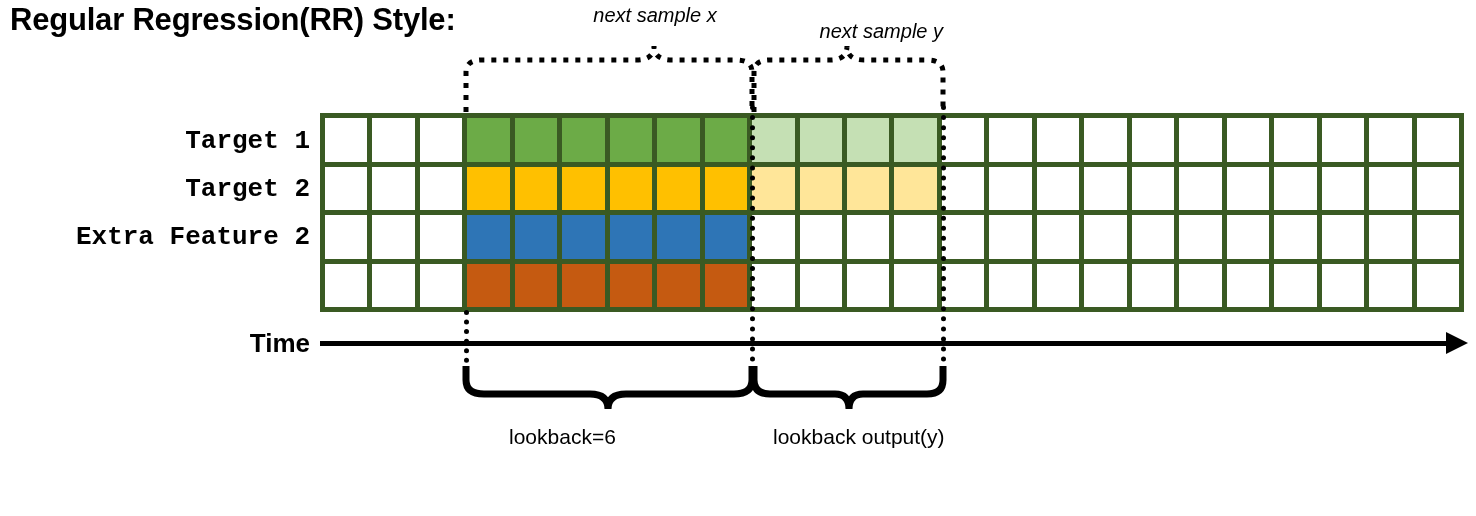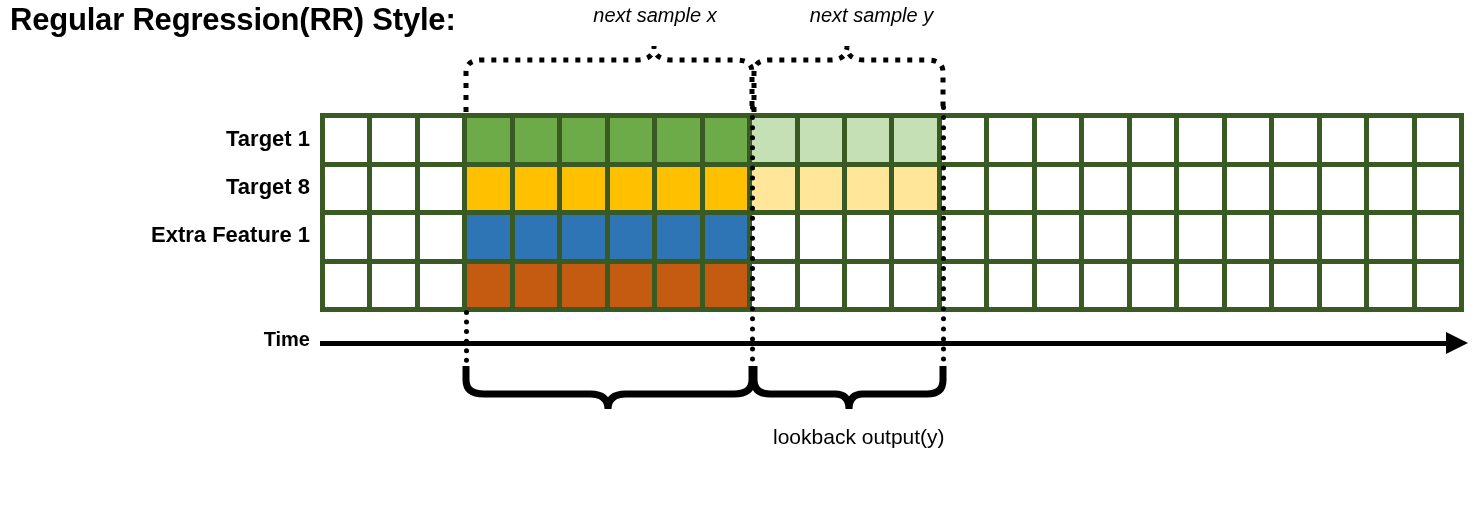--- a/index.html
+++ b/index.html
@@ -18,36 +18,36 @@
     font-size:31px;font-weight:700;color:#000;
     letter-spacing:-0.2px;white-space:nowrap;
   }
 
   
   .brace-cap{
     position:absolute;font-size:20px;font-style:italic;color:#000;
     white-space:nowrap;text-align:center;
   }
   #cap-next-x{left:512px;top:4px;width:286px;}
-  #cap-next-y{left:800px;top:4px;width:143px;}
+  #cap-next-y{left:800px;top:20px;width:143px;text-align:right;}
 
   
   .row-label{
     position:absolute;right:1166px;  
-    font-size:22px;font-weight:700;color:#000;
-    white-space:nowrap;text-align:right;
+    font-size:26px;font-weight:700;color:#000;
+    white-space:nowrap;text-align:right;font-family:Liberation Mono, monospace;
   }
   #lbl-t1{top:126px;}
   #lbl-t2{top:174px;}
   #lbl-f1{top:222px;}
   #lbl-f2{top:270px;}
 
   #lbl-time{
     position:absolute;right:1166px;top:328px;
-    font-size:20px;font-weight:700;color:#000;white-space:nowrap;
+    font-size:26px;font-weight:700;color:#000;white-space:nowrap;
   }
 
   
   #grid{
     position:absolute;left:320px;top:113px;
     width:1144px;height:199px;
     background:#3a5a23;
     display:grid;
     grid-template-columns:repeat(24, 1fr);
     grid-template-rows:repeat(4, 1fr);
@@ -95,22 +95,22 @@
 <body>
 
 <div id="stage">
 
   <div id="title">Regular Regression(RR) Style:</div>
 
   <div id="cap-next-x" class="brace-cap">next sample x</div>
   <div id="cap-next-y" class="brace-cap">next sample y</div>
 
   <div id="lbl-t1" class="row-label">Target 1</div>
-  <div id="lbl-t2" class="row-label">Target 8</div>
-  <div id="lbl-f1" class="row-label">Extra Feature 1</div>
+  <div id="lbl-t2" class="row-label">Target 2</div>
+  <div id="lbl-f1" class="row-label">Extra Feature 2</div>
 
   <div id="lbl-time">Time</div>
 
   <div id="grid" style="background: rgb(58, 90, 35); grid-template-columns: repeat(24, 1fr); grid-template-rows: repeat(4, 1fr);">
       <div class="cell" style="background: rgb(255, 255, 255);"></div>
       <div class="cell" style="background: rgb(255, 255, 255);"></div>
       <div class="cell" style="background: rgb(255, 255, 255);"></div>
       <div class="cell" style="background: rgb(108, 171, 71);"></div>
       <div class="cell" style="background: rgb(108, 171, 71);"></div>
       <div class="cell" style="background: rgb(108, 171, 71);"></div>
@@ -218,19 +218,20 @@
     <path fill="none" stroke="#000" stroke-width="5" stroke-dasharray="5,7" stroke-linecap="butt" d="M 466 112 L 466 72 Q 466 60 482 60 L 636 60 Q 654 60 654 46 Q 654 60 672 60 L 736 60 Q 752 60 752 72 L 752 112"></path>
 
     <path fill="none" stroke="#000" stroke-width="5" stroke-dasharray="5,7" stroke-linecap="butt" d="M 754 112 L 754 72 Q 754 60 770 60 L 830 60 Q 847 60 847 46 Q 847 60 864 60 L 927 60 Q 943 60 943 72 L 943 112"></path>
 
     <path fill="none" stroke="#000" stroke-width="7" stroke-linecap="butt" d="M 466 366 L 466 380 Q 466 394 484 394 L 590 394 Q 608 394 608 409 Q 608 394 626 394 L 734 394 Q 752 394 752 380 L 752 366"></path>
 
     <path fill="none" stroke="#000" stroke-width="7" stroke-linecap="butt" d="M 754 366 L 754 380 Q 754 394 770 394 L 835 394 Q 849 394 849 409 Q 849 394 863 394 L 927 394 Q 943 394 943 380 L 943 366"></path>
   </svg>
 
   <div id="cap-in" class="cap-block">
+    <div class="l1">lookback=6</div>
   </div>
 
   <div id="cap-out" class="cap-block">
     <div class="l1">lookback output(y)</div>
   </div>
 
 </div>
 
 </body></html>

